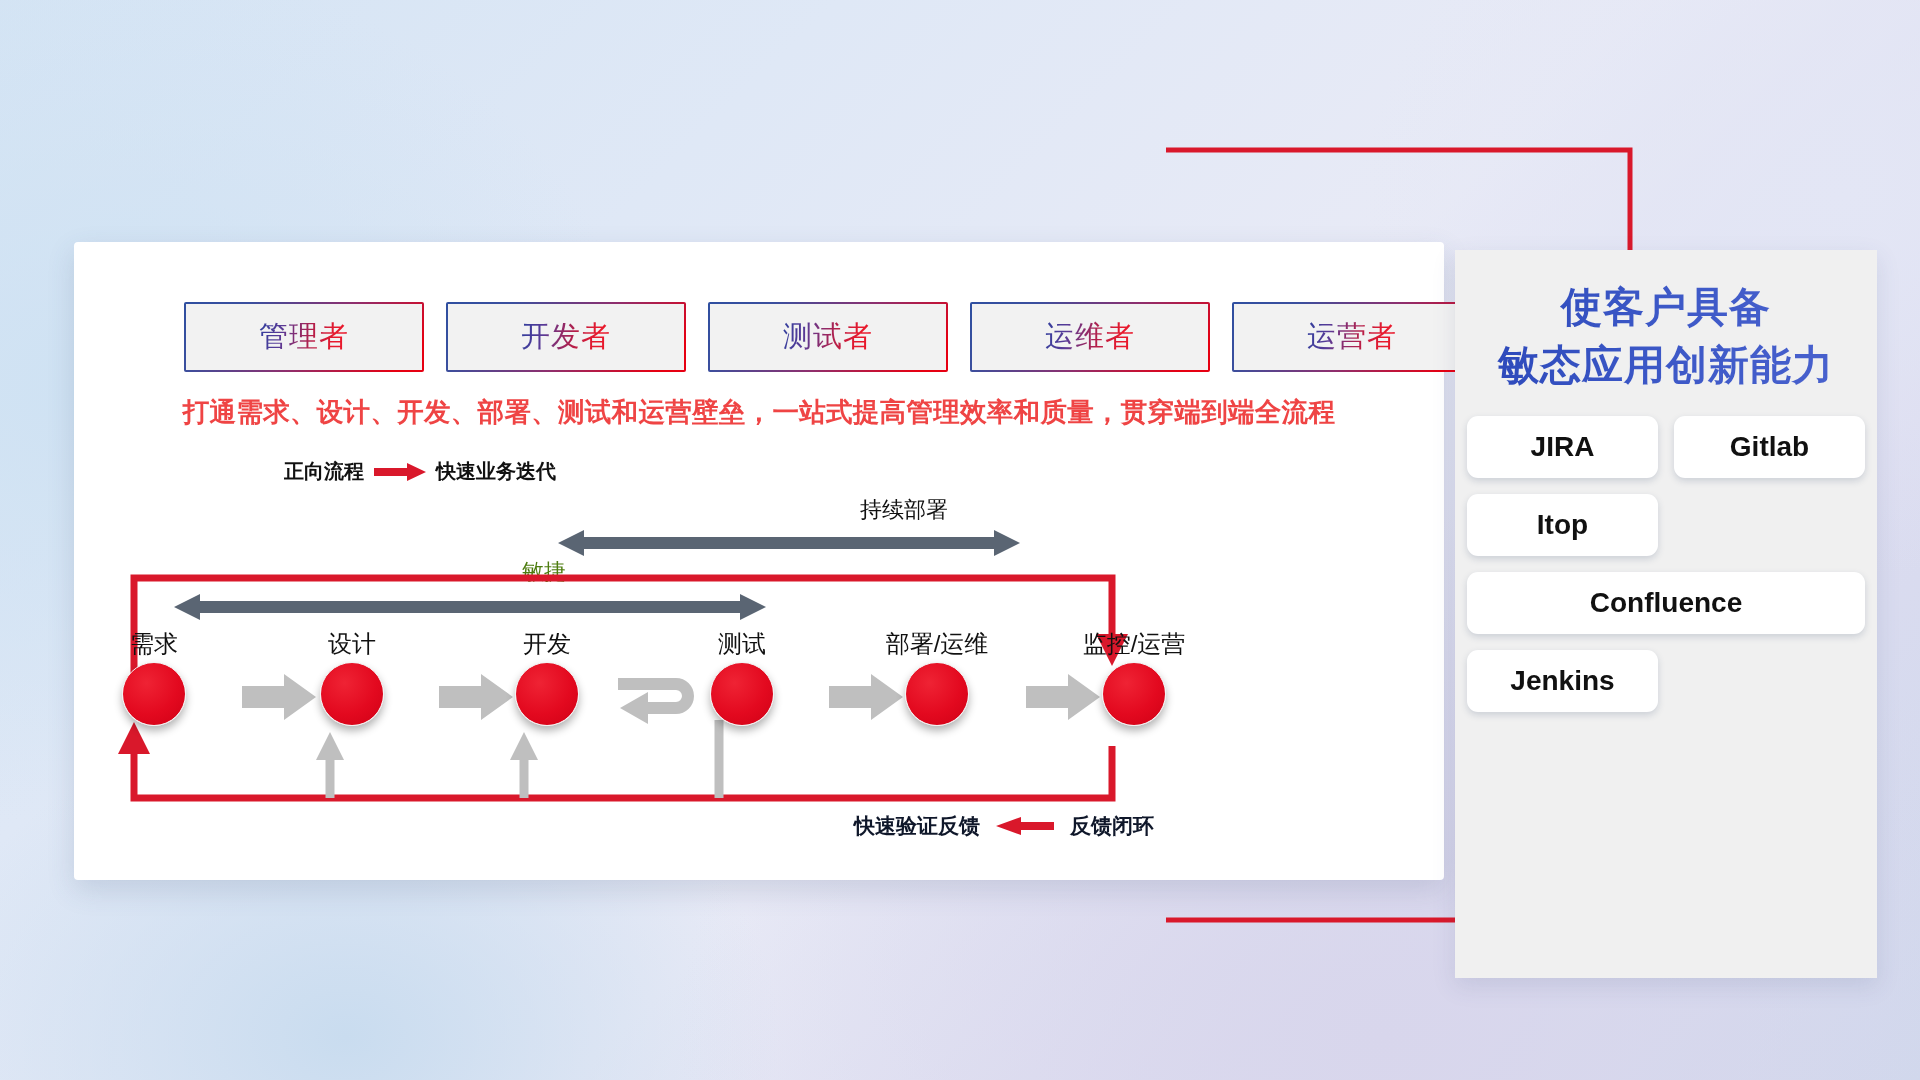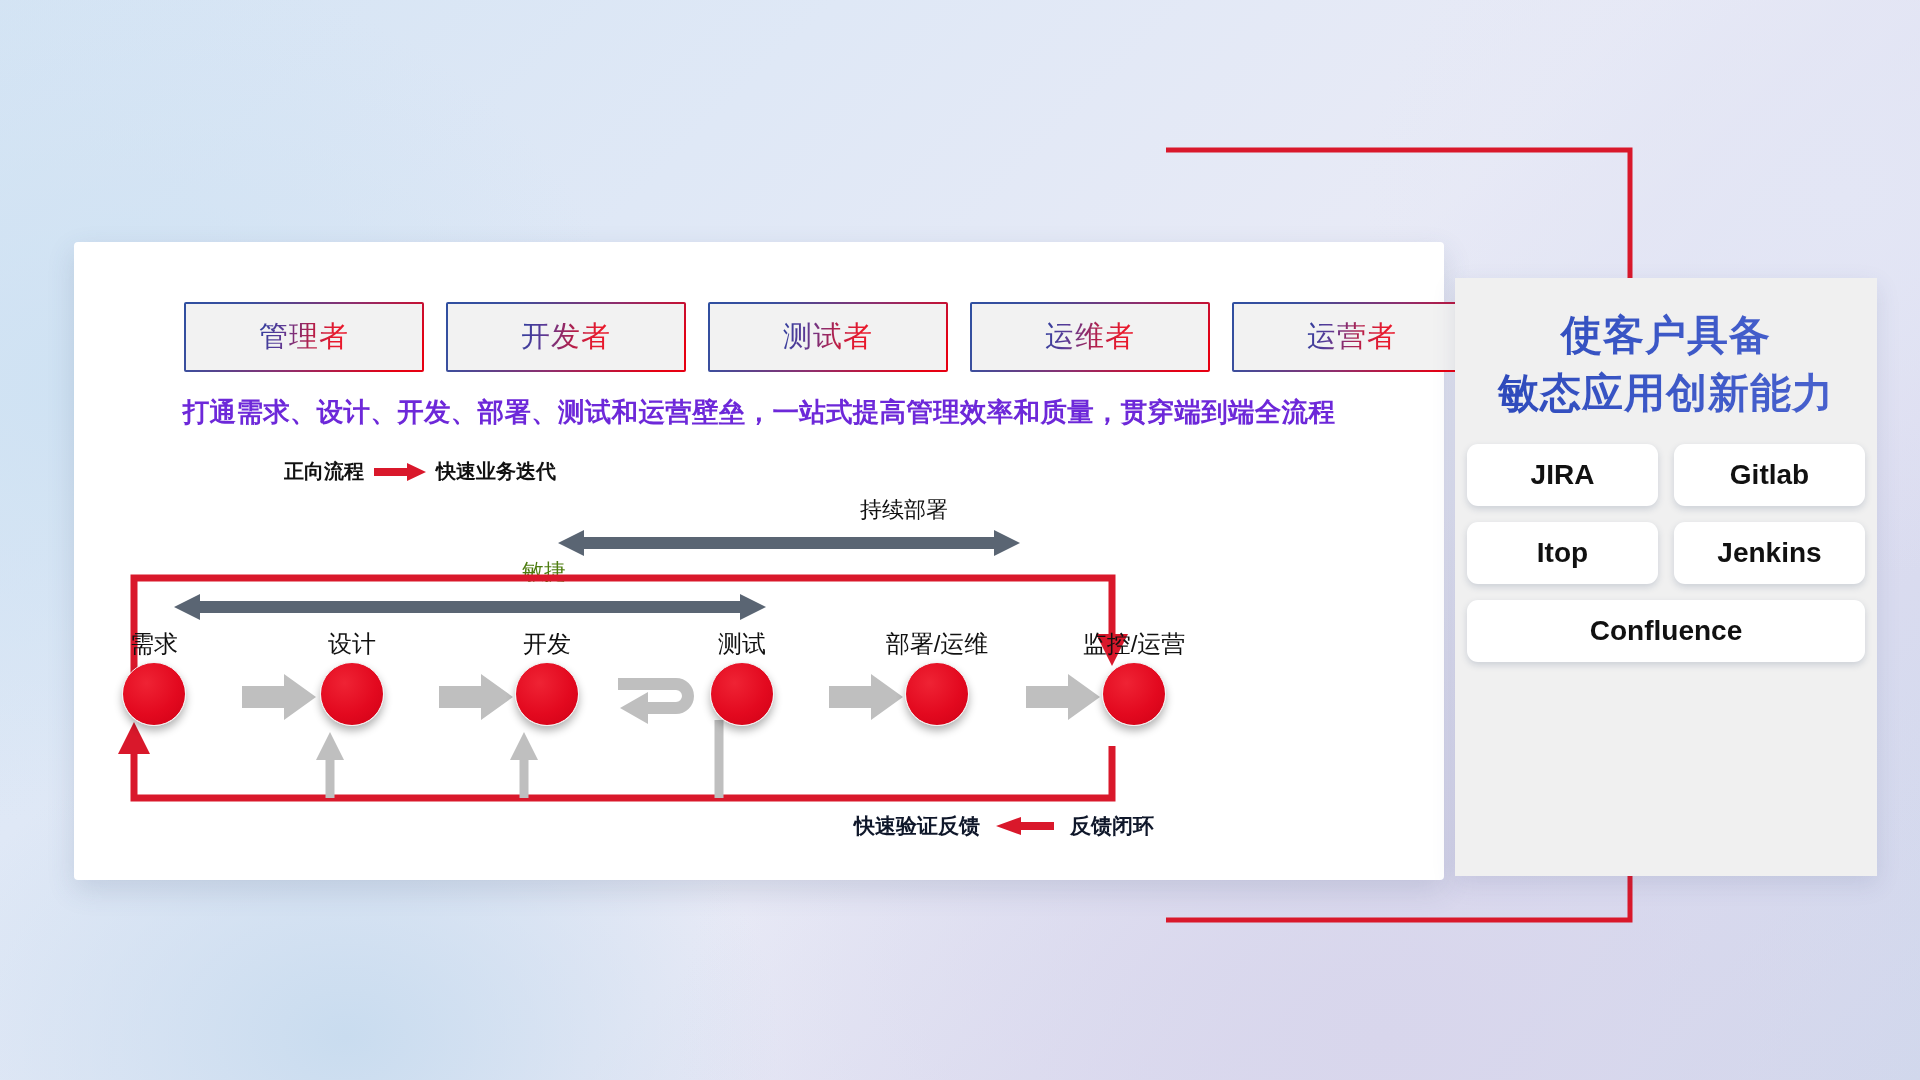--- a/index.html
+++ b/index.html
@@ -42,21 +42,21 @@
   .role-label{
     font-size:29px;font-weight:400;letter-spacing:1px;
     background:linear-gradient(100deg,#2f3f9e 0%,#5a3a96 26%,#b51f49 58%,#e8192c 82%);
     -webkit-background-clip:text;background-clip:text;
     -webkit-text-fill-color:transparent;color:#c21a2b;
   }
 
   
   .desc{
     position:absolute;left:0;top:152px;width:1370px;text-align:center;
-    font-size:26.5px;font-weight:bold;color:#6d28d9;letter-spacing:.3px;
+    font-size:26.5px;font-weight:bold;color:#ef4444;letter-spacing:.3px;
     white-space:nowrap;
   }
 
   
   .legend-fwd{position:absolute;left:210px;top:216px;display:flex;align-items:center;gap:10px;}
   .legend-fwd .t{font-size:20px;font-weight:bold;color:#111;text-align:center;}
   .arrow-red-sm{width:52px;height:18px;}
 
   
   .band-cd-label{position:absolute;left:700px;top:253px;width:260px;text-align:center;
@@ -81,24 +81,23 @@
     border:1px solid #f2f2f2;
   }
   .chev{position:absolute;width:74px;height:46px;}
 
   
   .fb{position:absolute;left:780px;top:570px;display:flex;align-items:center;gap:16px;}
   .fb .t{font-size:21px;font-weight:bold;color:#0f172a;white-space:nowrap;}
 
   
   .panel{
-    position:absolute;left:1455px;top:250px;width:422px;height:598px;
+    position:absolute;left:1455px;top:250px;width:422px;height:728px;
     background:#f0f0f0;
     box-shadow:0 8px 22px rgba(60,80,120,.13);
-    margin-top:28px;
   }
   .panel-title{margin-top:28px;text-align:center;}
   .panel-title div{
     font-size:41px;font-weight:bold;line-height:1.42;letter-spacing:1px;
     background:linear-gradient(95deg,#2a46b8 0%,#3b57c6 45%,#4b63cf 100%);
     -webkit-background-clip:text;background-clip:text;
     -webkit-text-fill-color:transparent;color:#2f4cc0;
   }
   .chips{margin:22px 12px 0 12px;display:flex;flex-wrap:wrap;gap:16px 16px;}
   .chip{
@@ -244,18 +243,18 @@
   <div class="panel">
     <div class="panel-title">
       <div>使客户具备</div>
       <div>敏态应用创新能力</div>
     </div>
 
     <div class="chips">
       <div class="chip half">JIRA</div>
       <div class="chip half">Gitlab</div>
       <div class="chip half">Itop</div>
+      <div class="chip full">Confluence</div>
       <div class="chip half">Jenkins</div>
-      <div class="chip full">Confluence</div>
     </div>
   </div>
 
 </div>
 
 </body></html>

